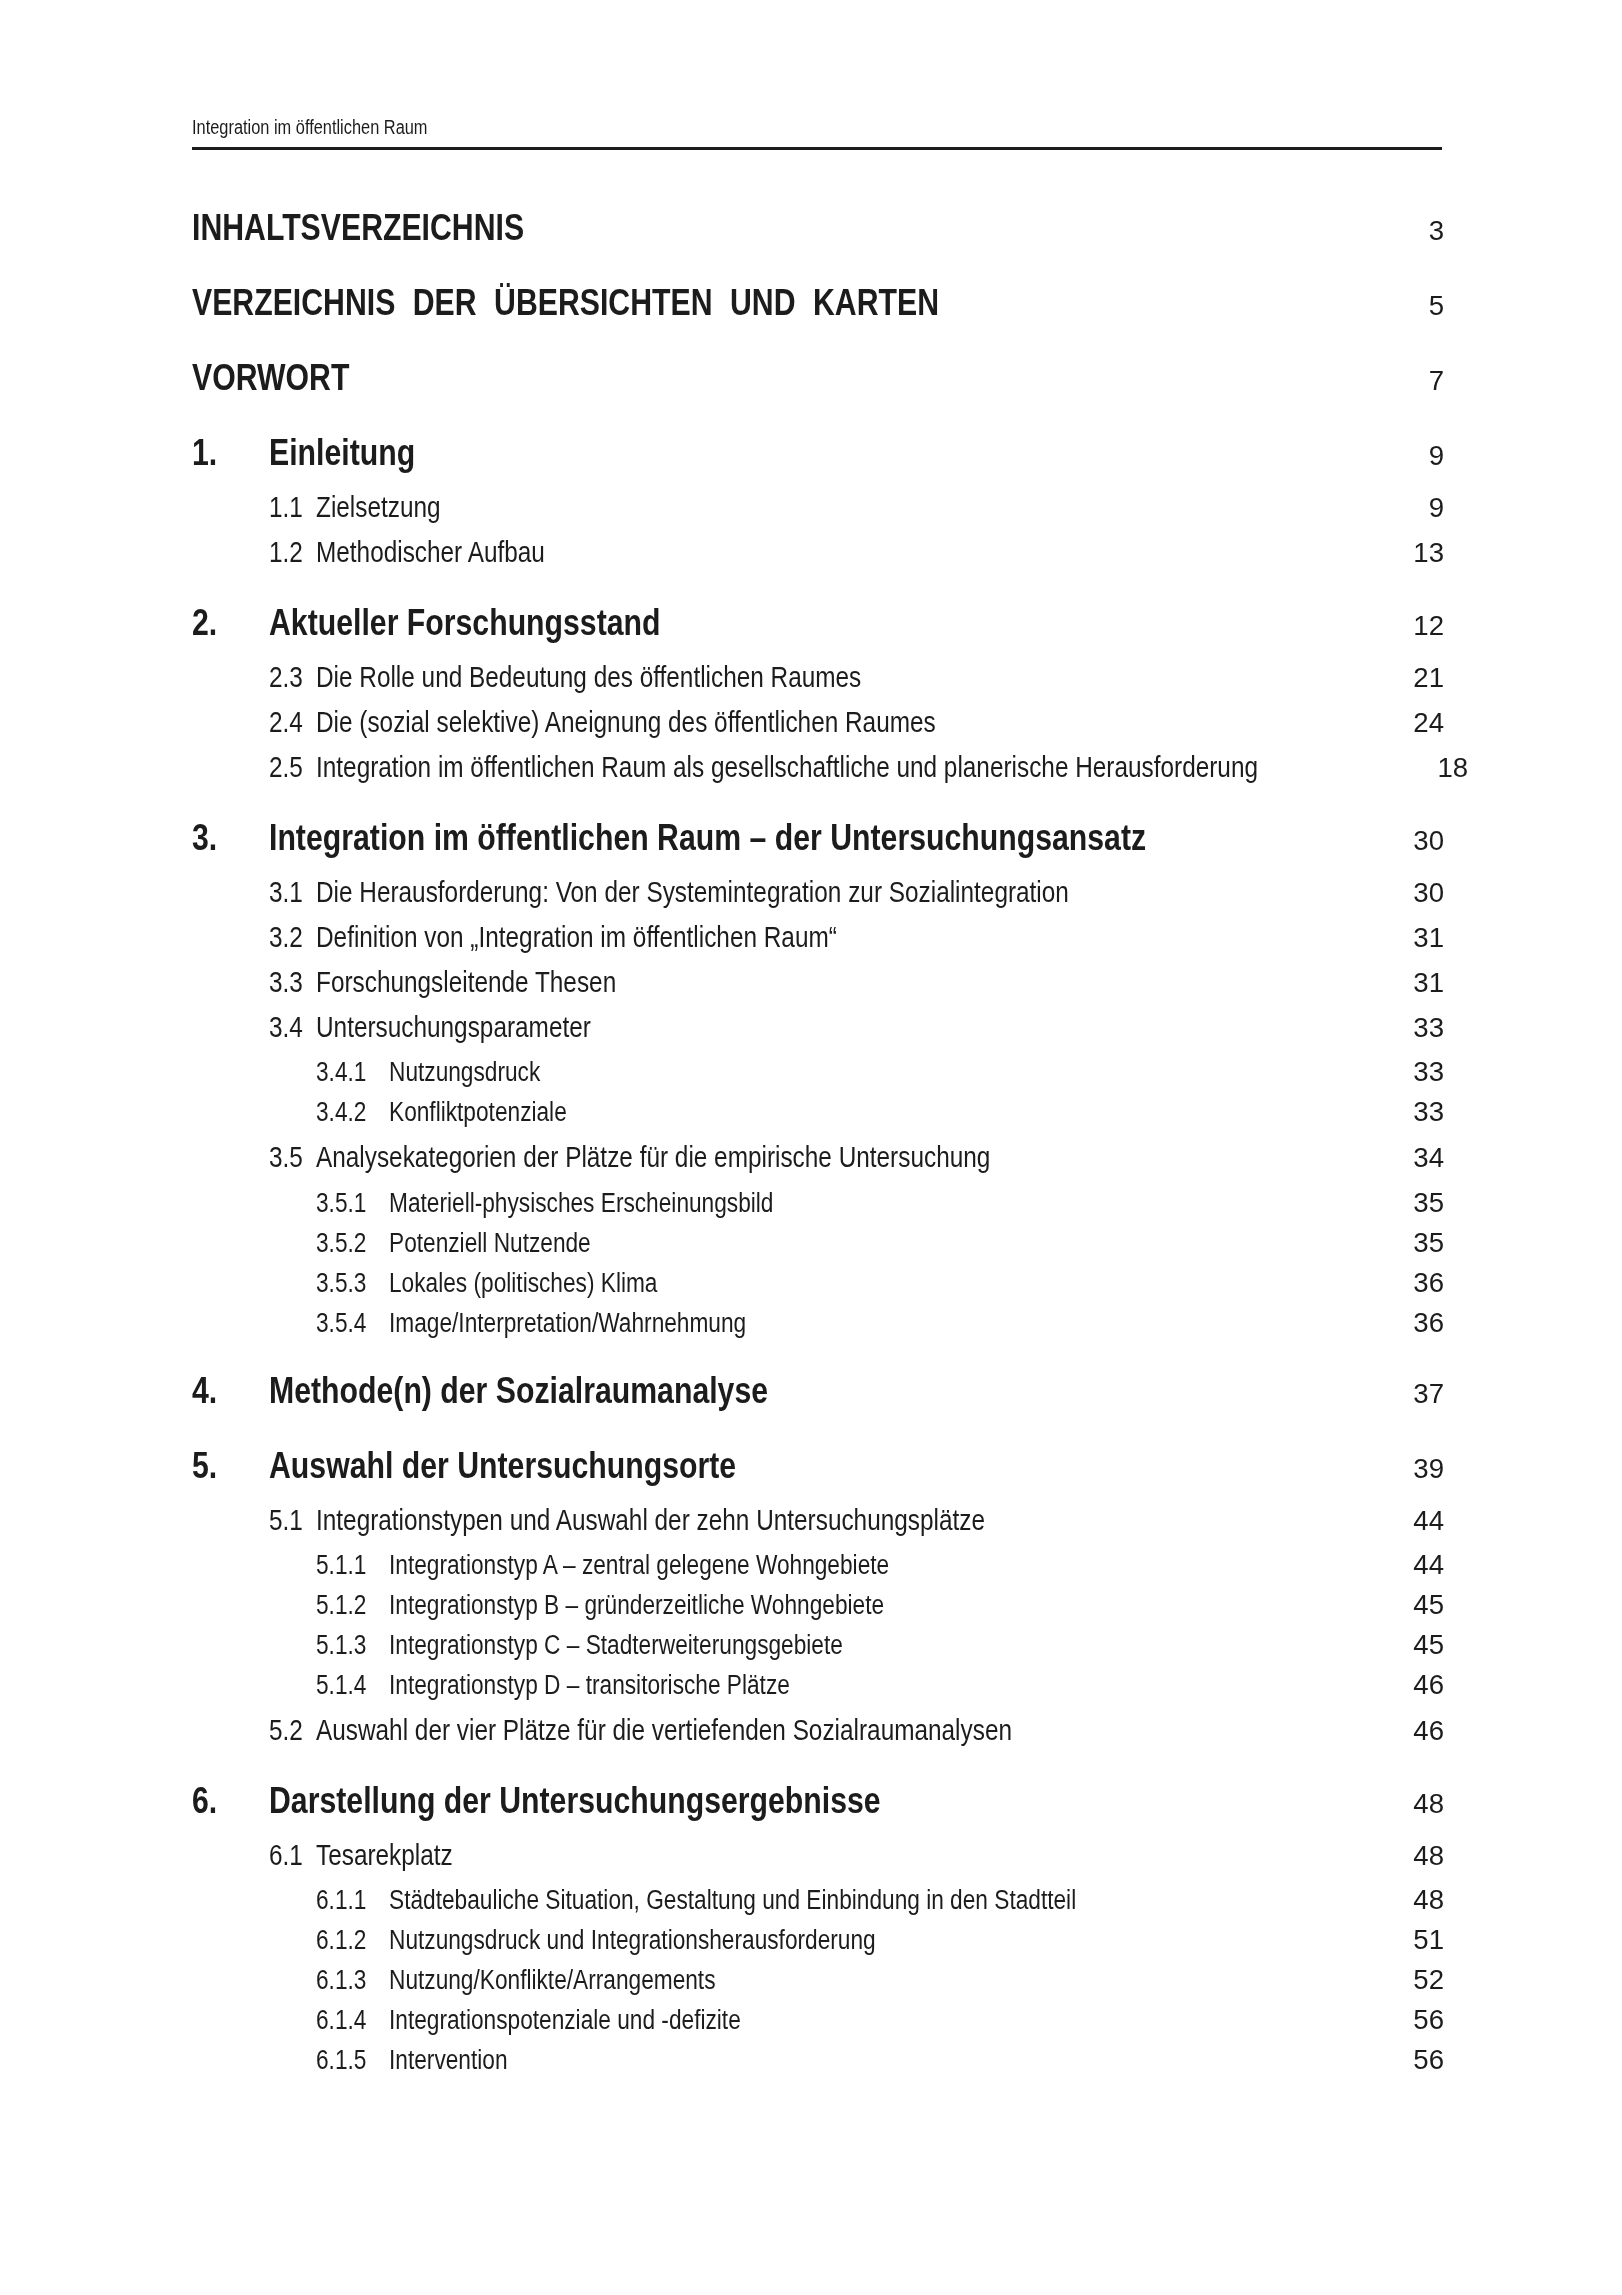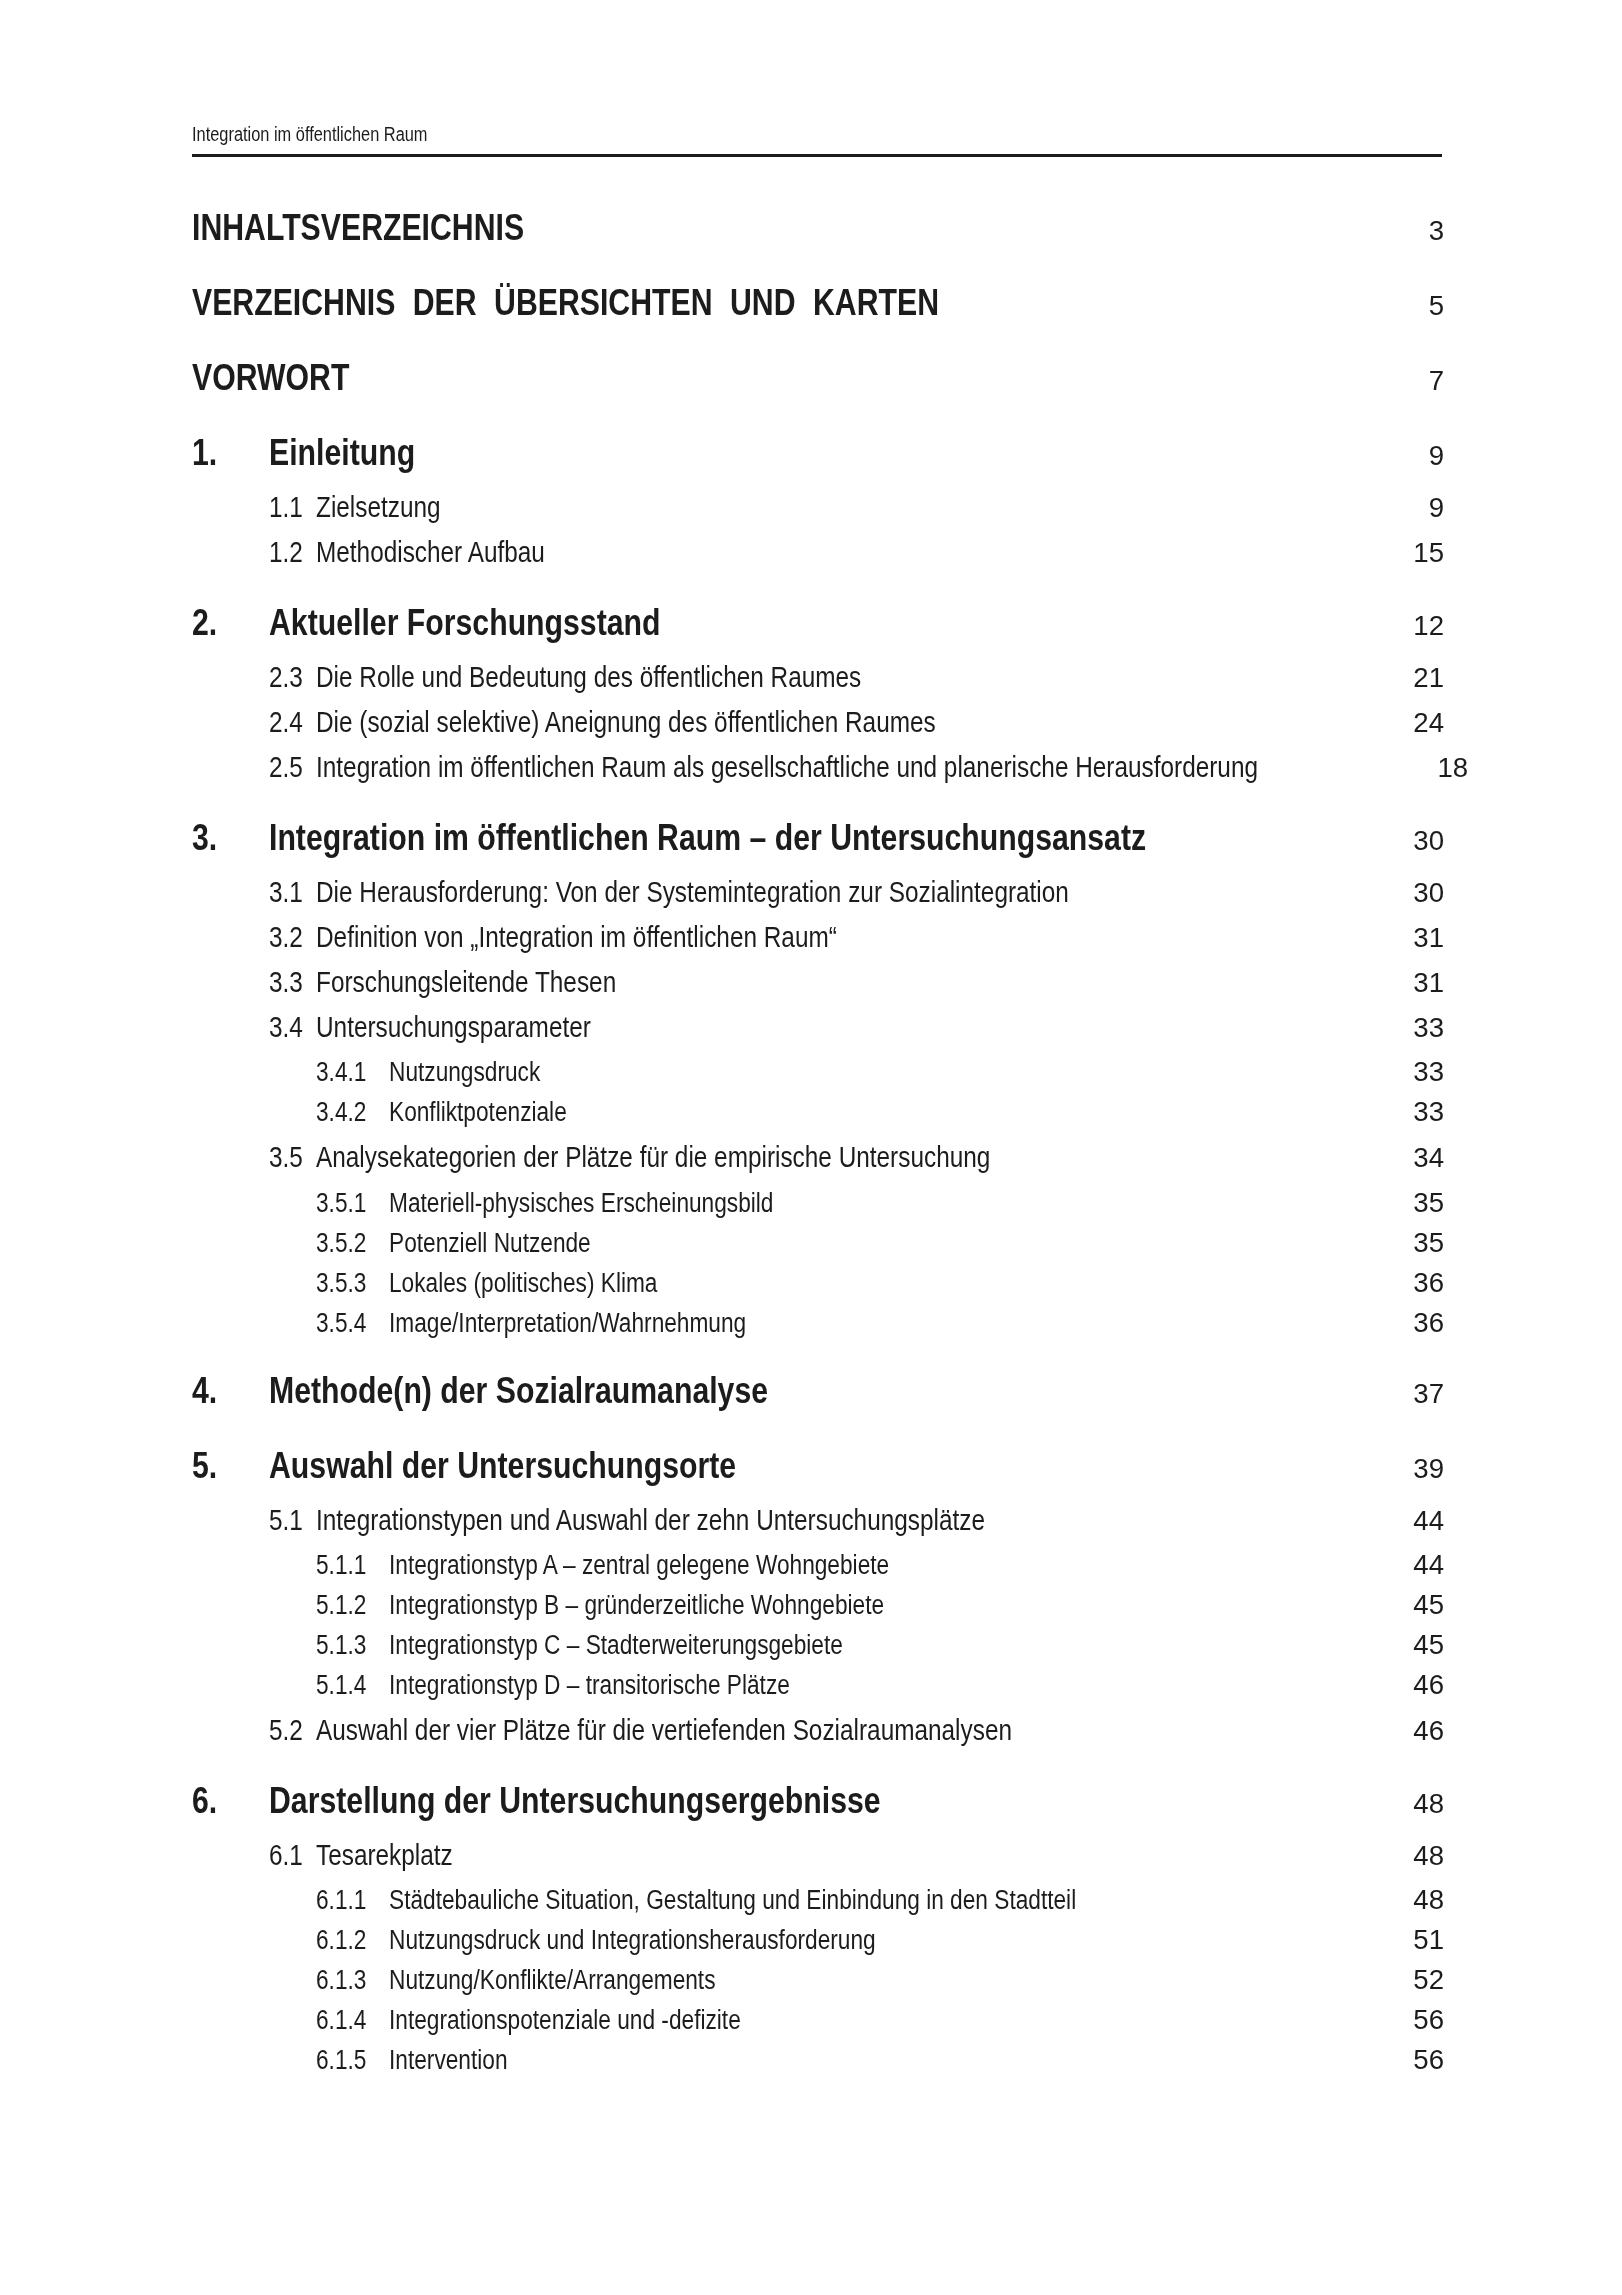--- a/index.html
+++ b/index.html
@@ -12,21 +12,21 @@
     width: 1622px;
     height: 2295px;
     background: #ffffff;
     font-family: "Liberation Sans", "DejaVu Sans", sans-serif;
     color: #1c1c1c;
     overflow: hidden;
   }
   
   .pagehead {
     position: absolute;
-    top: 123px;
+    top: 116px;
     left: 192px;
     right: 180px;
   }
   .pagehead .htext {
     font-size: 19.5px;
     line-height: 23px;
     color: #1c1c1c;
   }
   .pagehead .rule {
     margin-top: 8px;
@@ -125,21 +125,21 @@
         <span class="pgnum">9</span>
       </div>
       <div class="row r2">
         <span class="numbox nb2"><span class="cond">1.1</span></span>
         <span class="cond">Zielsetzung</span>
         <span class="pgnum">9</span>
       </div>
       <div class="row r2">
         <span class="numbox nb2"><span class="cond">1.2</span></span>
         <span class="cond">Methodischer Aufbau</span>
-        <span class="pgnum">15</span>
+        <span class="pgnum">13</span>
       </div>
       <div class="row r1">
         <span class="numbox nb1"><span class="cond">2.</span></span>
         <span class="cond">Aktueller Forschungsstand</span>
         <span class="pgnum">12</span>
       </div>
       <div class="row r2">
         <span class="numbox nb2"><span class="cond">2.3</span></span>
         <span class="cond">Die Rolle und Bedeutung des öffentlichen Raumes</span>
         <span class="pgnum">21</span>

